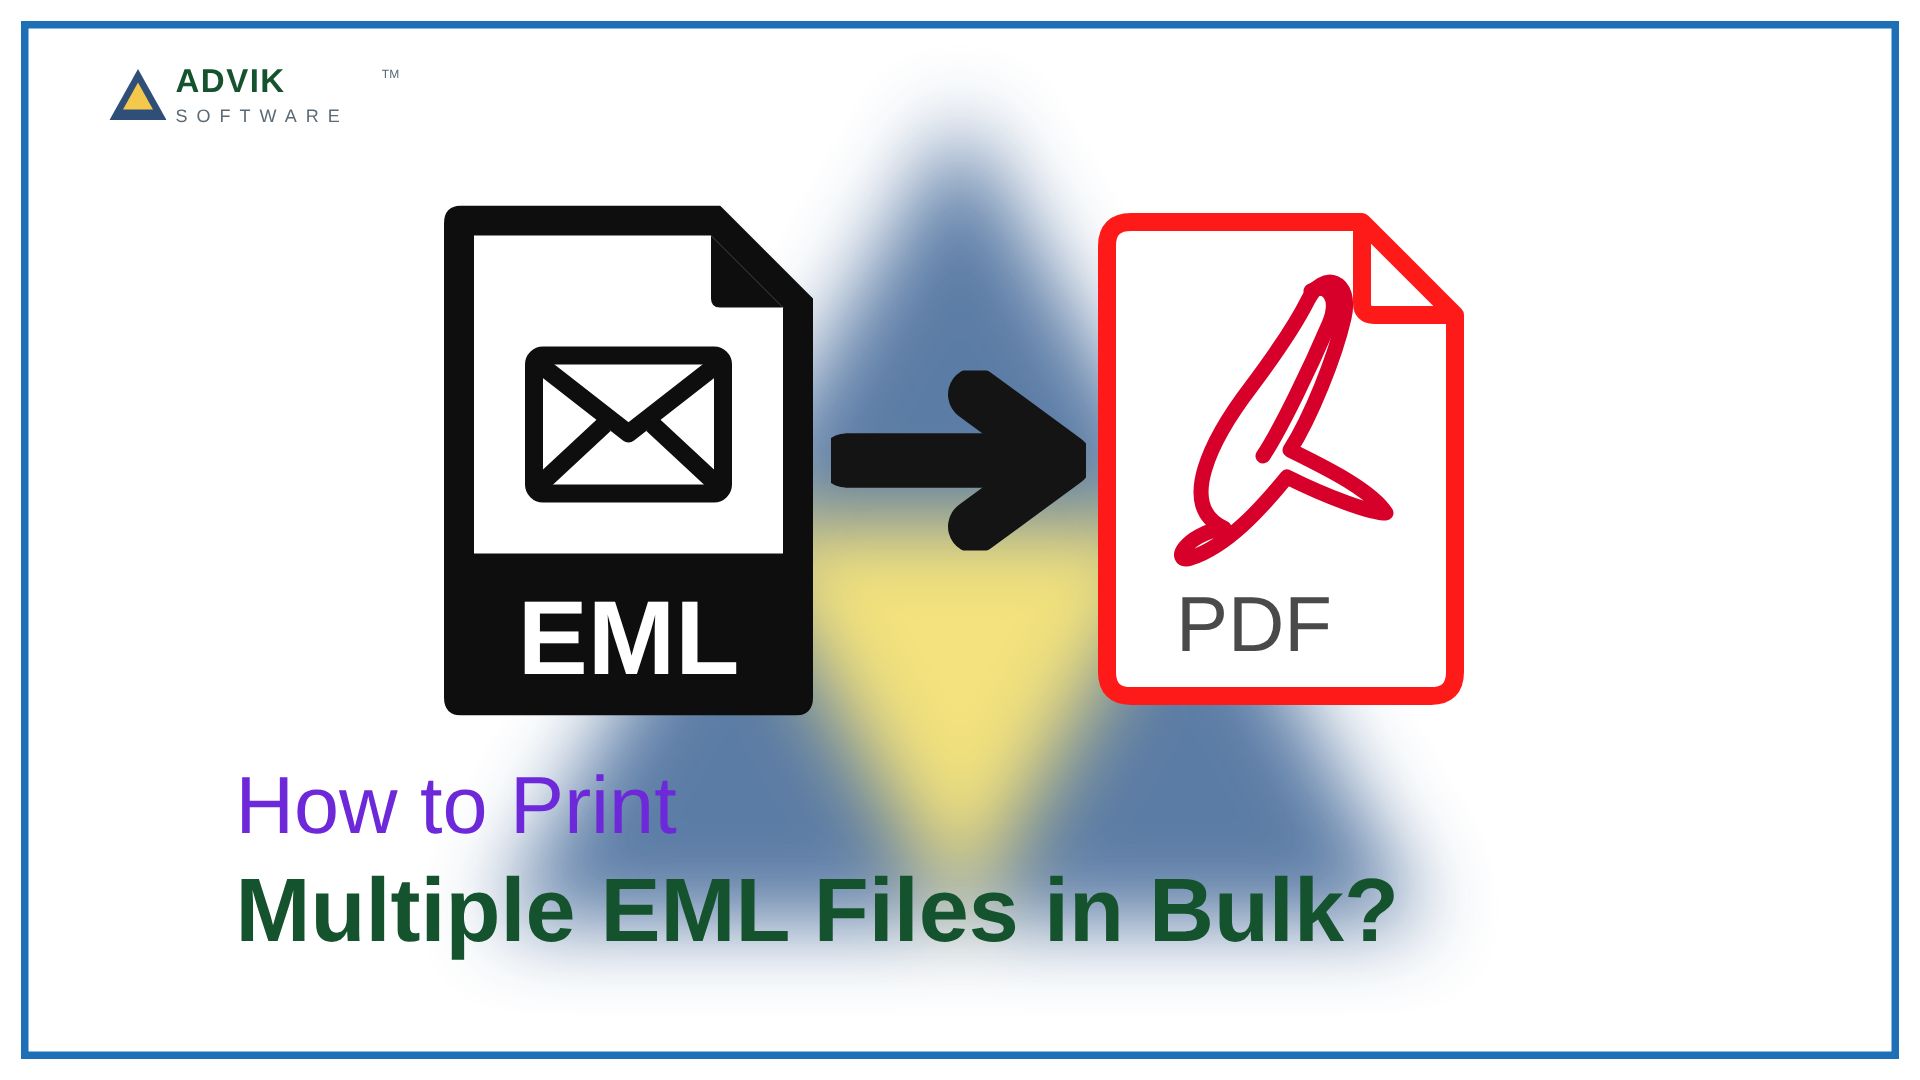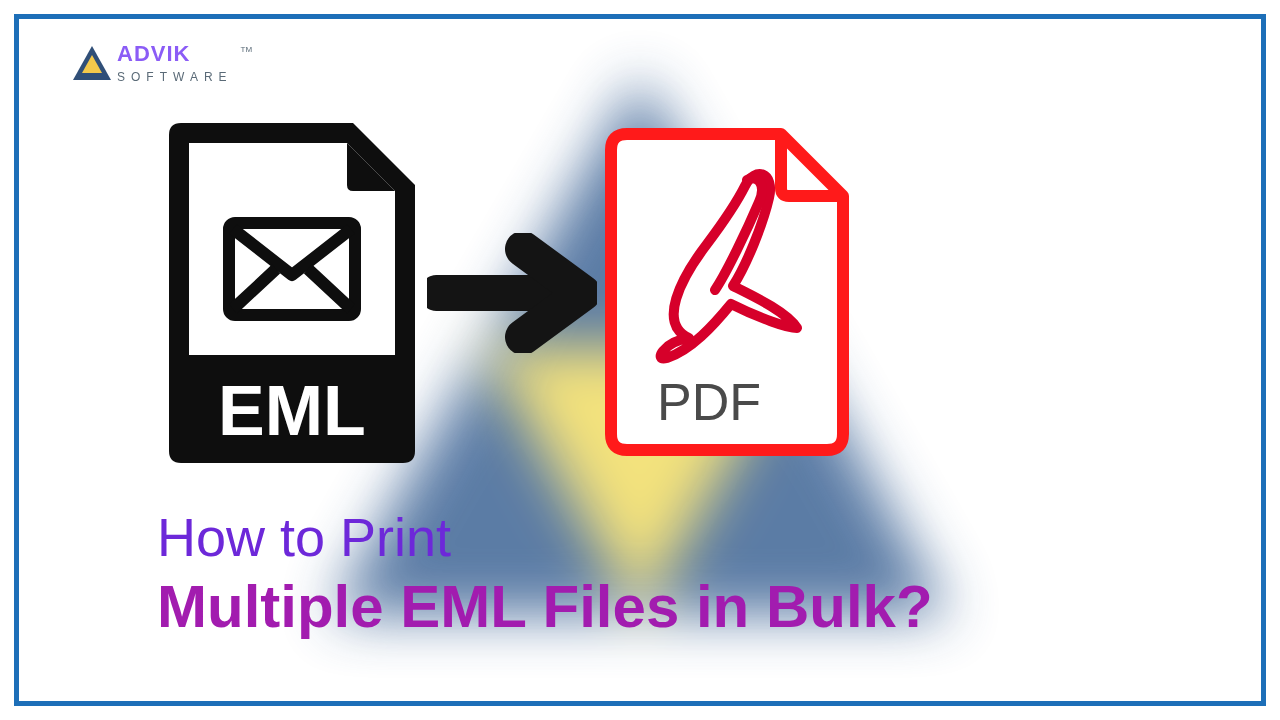--- a/index.html
+++ b/index.html
@@ -28,32 +28,32 @@
   
   .logo {
     position: absolute;
     left: 54px; top: 24px;
     display: flex;
     align-items: center;
     gap: 6px;
   }
   .logo-mark { width: 38px; height: 34px; }
   .logo-text { display: flex; flex-direction: column; line-height: 1; }
-  .logo-top { font-weight: 800; font-size: 22px; letter-spacing: 1px; color: #8b5cf6; }
+  .logo-top { font-weight: 800; font-size: 22px; letter-spacing: 1px; color: #14532d; }
   .logo-bottom { font-weight: 500; font-size: 12px; letter-spacing: 6px; color: #5a6a77; margin-top: 6px; }
-  .logo-tm { font-size: 8px; color: #5a6a77; align-self: flex-start; margin-top: 2px; margin-left: 2px; }
+  .logo-tm { font-size: 8px; color: #5a6a77; align-self: flex-start; margin-top: 2px; margin-left: 16px; }
 
   
   .icon-row {
     position: absolute;
     left: 0; right: 0;
-    top: 104px;
+    top: 118px;
     display: flex;
     align-items: center;
-    justify-content: flex-start;
+    justify-content: center;
     padding: 0 150px 0 138px;
   }
   .eml-icon { width: 270px; height: 340px; }
   .arrow-icon { width: 170px; height: 120px; }
   .pdf-icon { width: 260px; height: 330px; }
 
   
   .headline {
     position: absolute;
     left: 138px;
@@ -62,21 +62,21 @@
   }
   .headline .line1 {
     font-size: 54px;
     font-weight: 400;
     color: #6d28d9;
     margin-bottom: 4px;
   }
   .headline .line2 {
     font-size: 60px;
     font-weight: 800;
-    color: #a21caf;
+    color: #14532d;
   }
 </style>
 </head>
 <body>
 
 <div class="outer-frame">
 
   <svg class="bg-shape" viewBox="0 0 620 540">
 
     <polygon points="310,0 466,270 154,270" fill="#4a6e9c"></polygon>

